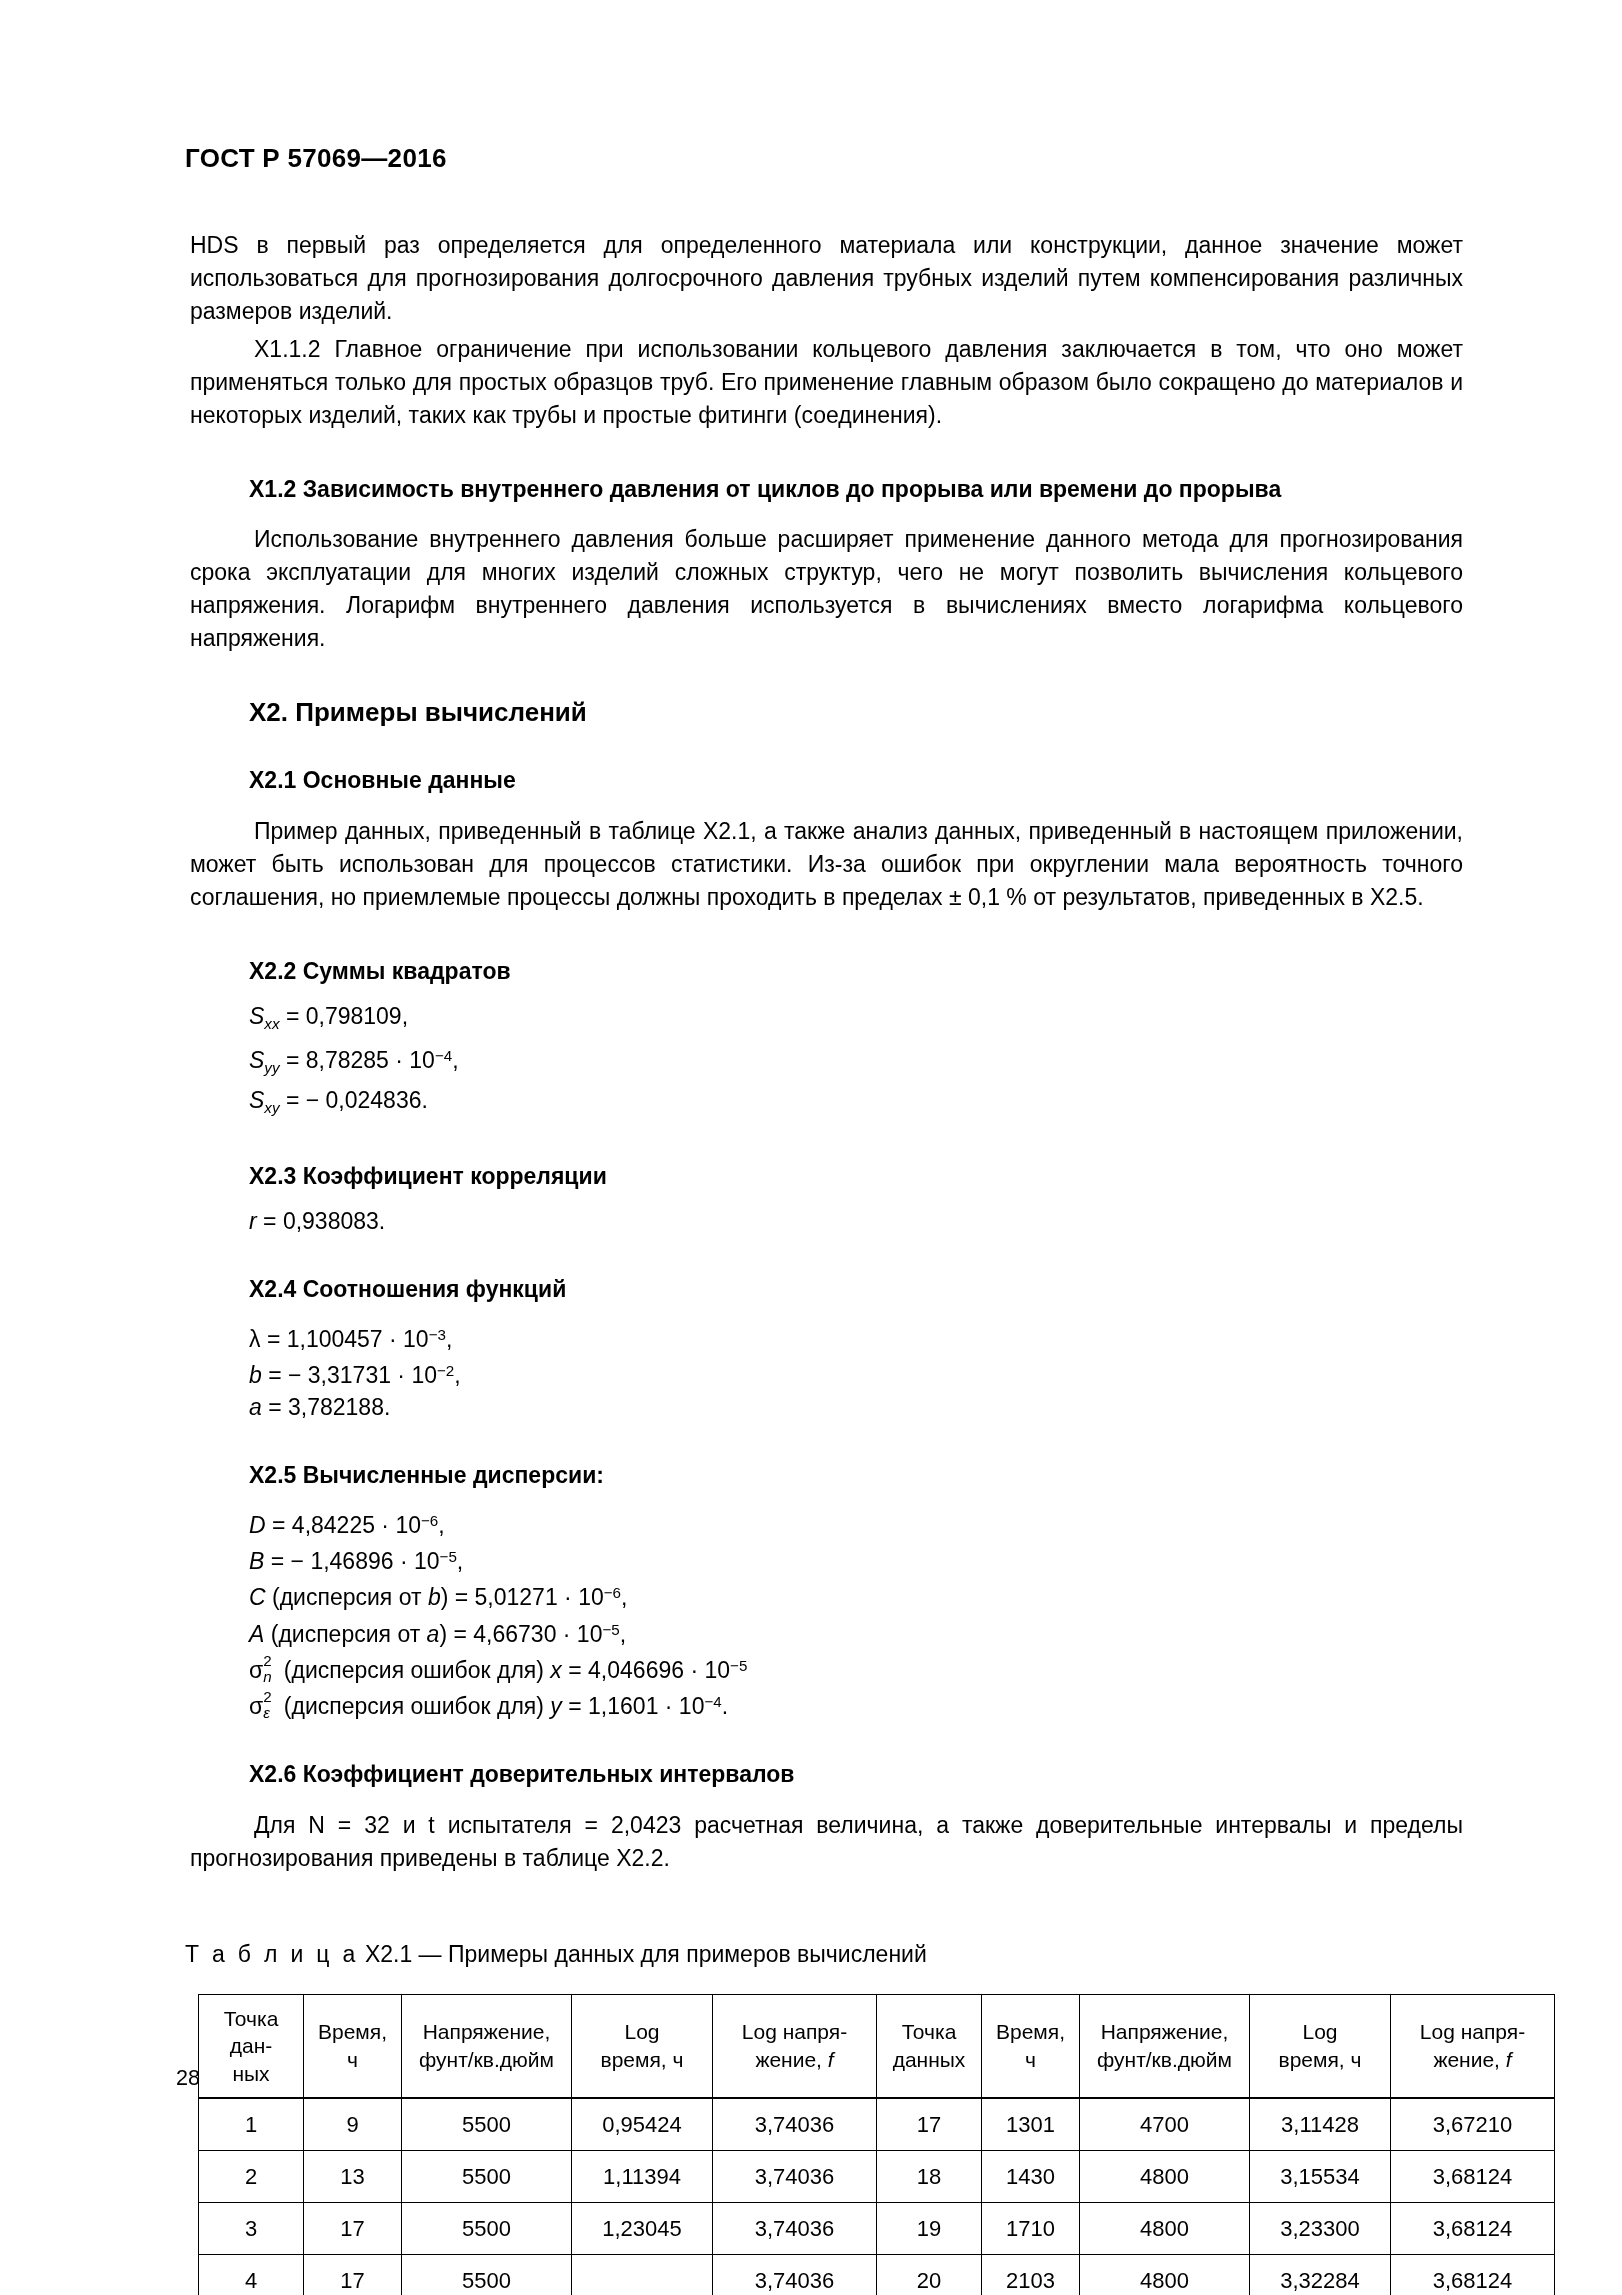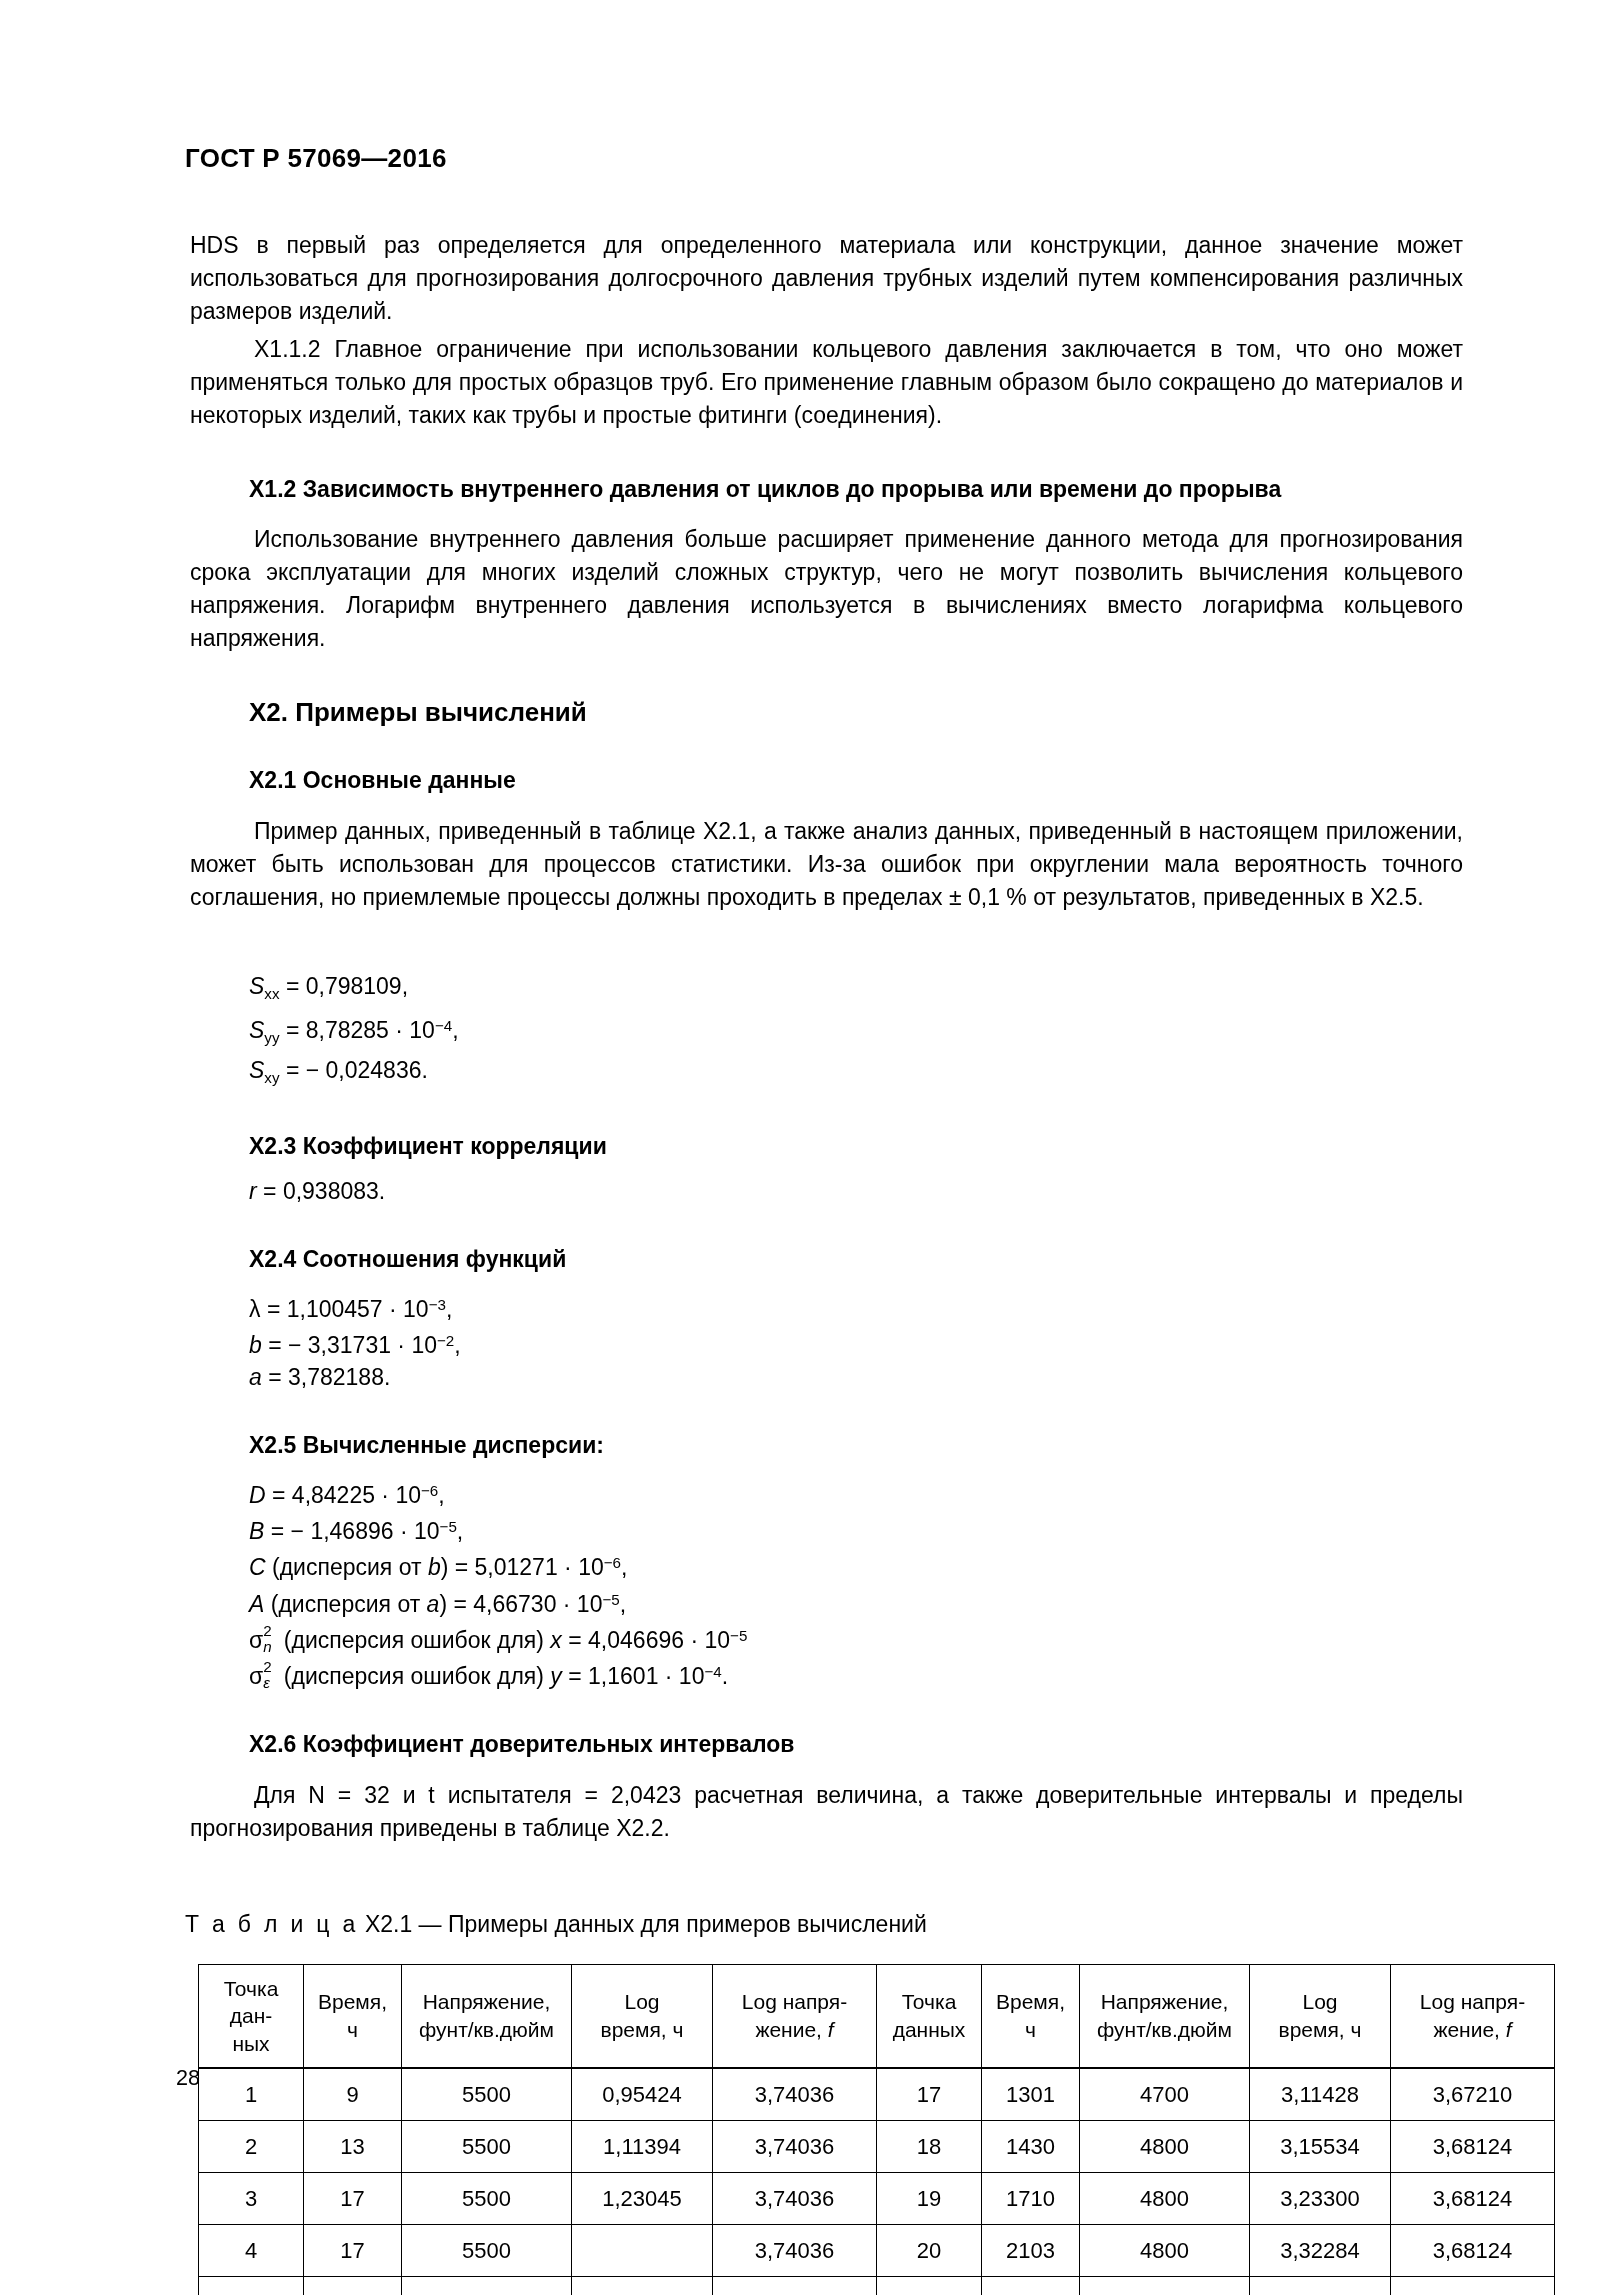--- a/index.html
+++ b/index.html
@@ -70,20 +70,21 @@
   
   .formula {
     font-size: 23px;
     line-height: 32px;
     margin: 0;
     padding-left: 64px;
     white-space: nowrap;
   }
   .formula .it { font-style: italic; }
   .formula sub {
+    font-style: italic;
     font-size: 0.66em;
     vertical-align: -0.32em;
   }
   .formula sup {
     font-size: 0.66em;
     vertical-align: 0.48em;
   }
   .sig {
     position: relative;
     display: inline-block;
@@ -174,20 +175,21 @@
 
     <div class="gap-l"></div>
     <div class="h-main">X2. Примеры вычислений</div>
 
     <div class="gap-l"></div>
     <div class="h-sub">X2.1 Основные данные</div>
     <div class="gap-s"></div>
     <p class="para indent">Пример данных, приведенный в таблице X2.1, а также анализ данных, приведенный в настоящем приложении, может быть использован для процессов статистики. Из-за ошибок при округлении мала вероятность точного соглашения, но приемлемые процессы должны проходить в пределах ± 0,1 % от результатов, приведенных в X2.5.</p>
 
     <div class="gap-l"></div>
+    <div class="h-sub">X2.2 Суммы квадратов</div>
     <div class="gap-s"></div>
 
     <div class="formula">
       <span class="it">S</span><sub>xx</sub>
       <span>= 0,798109,</span>
     </div>
     <div class="formula">
       <span class="it">S</span><sub>yy</sub>
       <span>= 8,78285 · 10</span><sup>−4</sup><span>,</span>
     </div>

